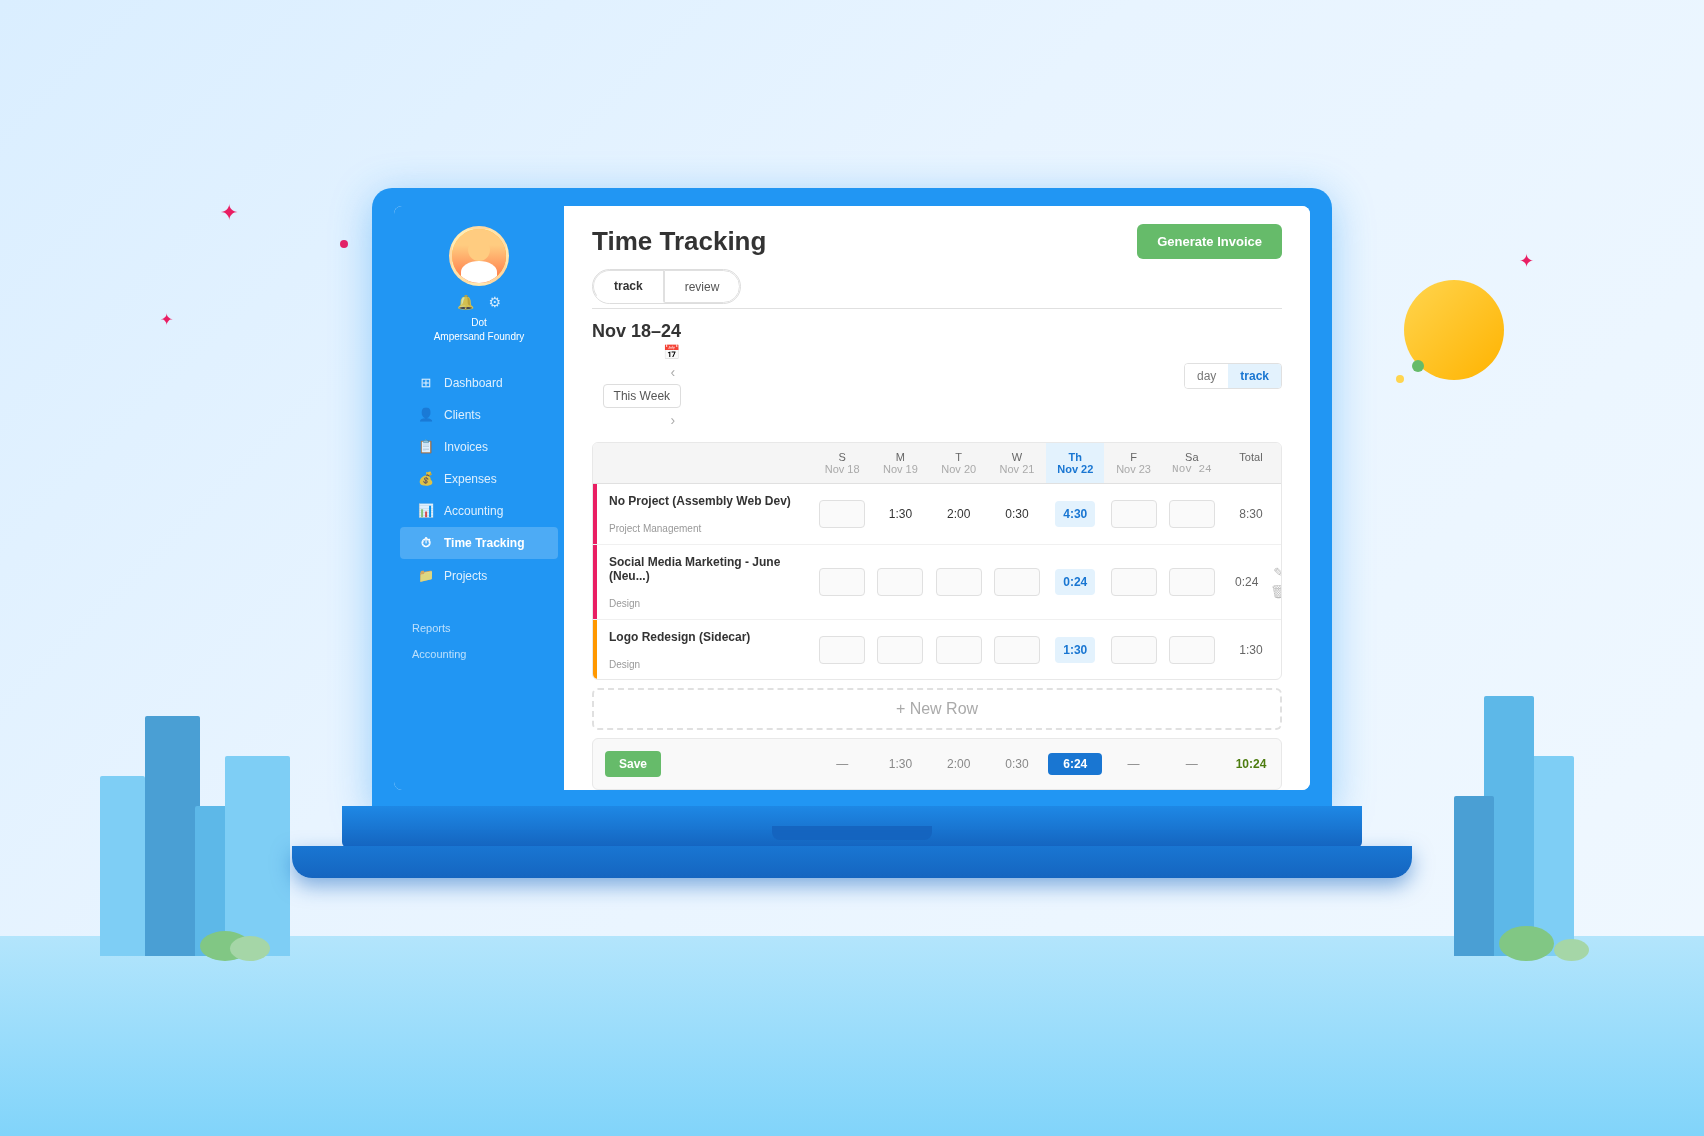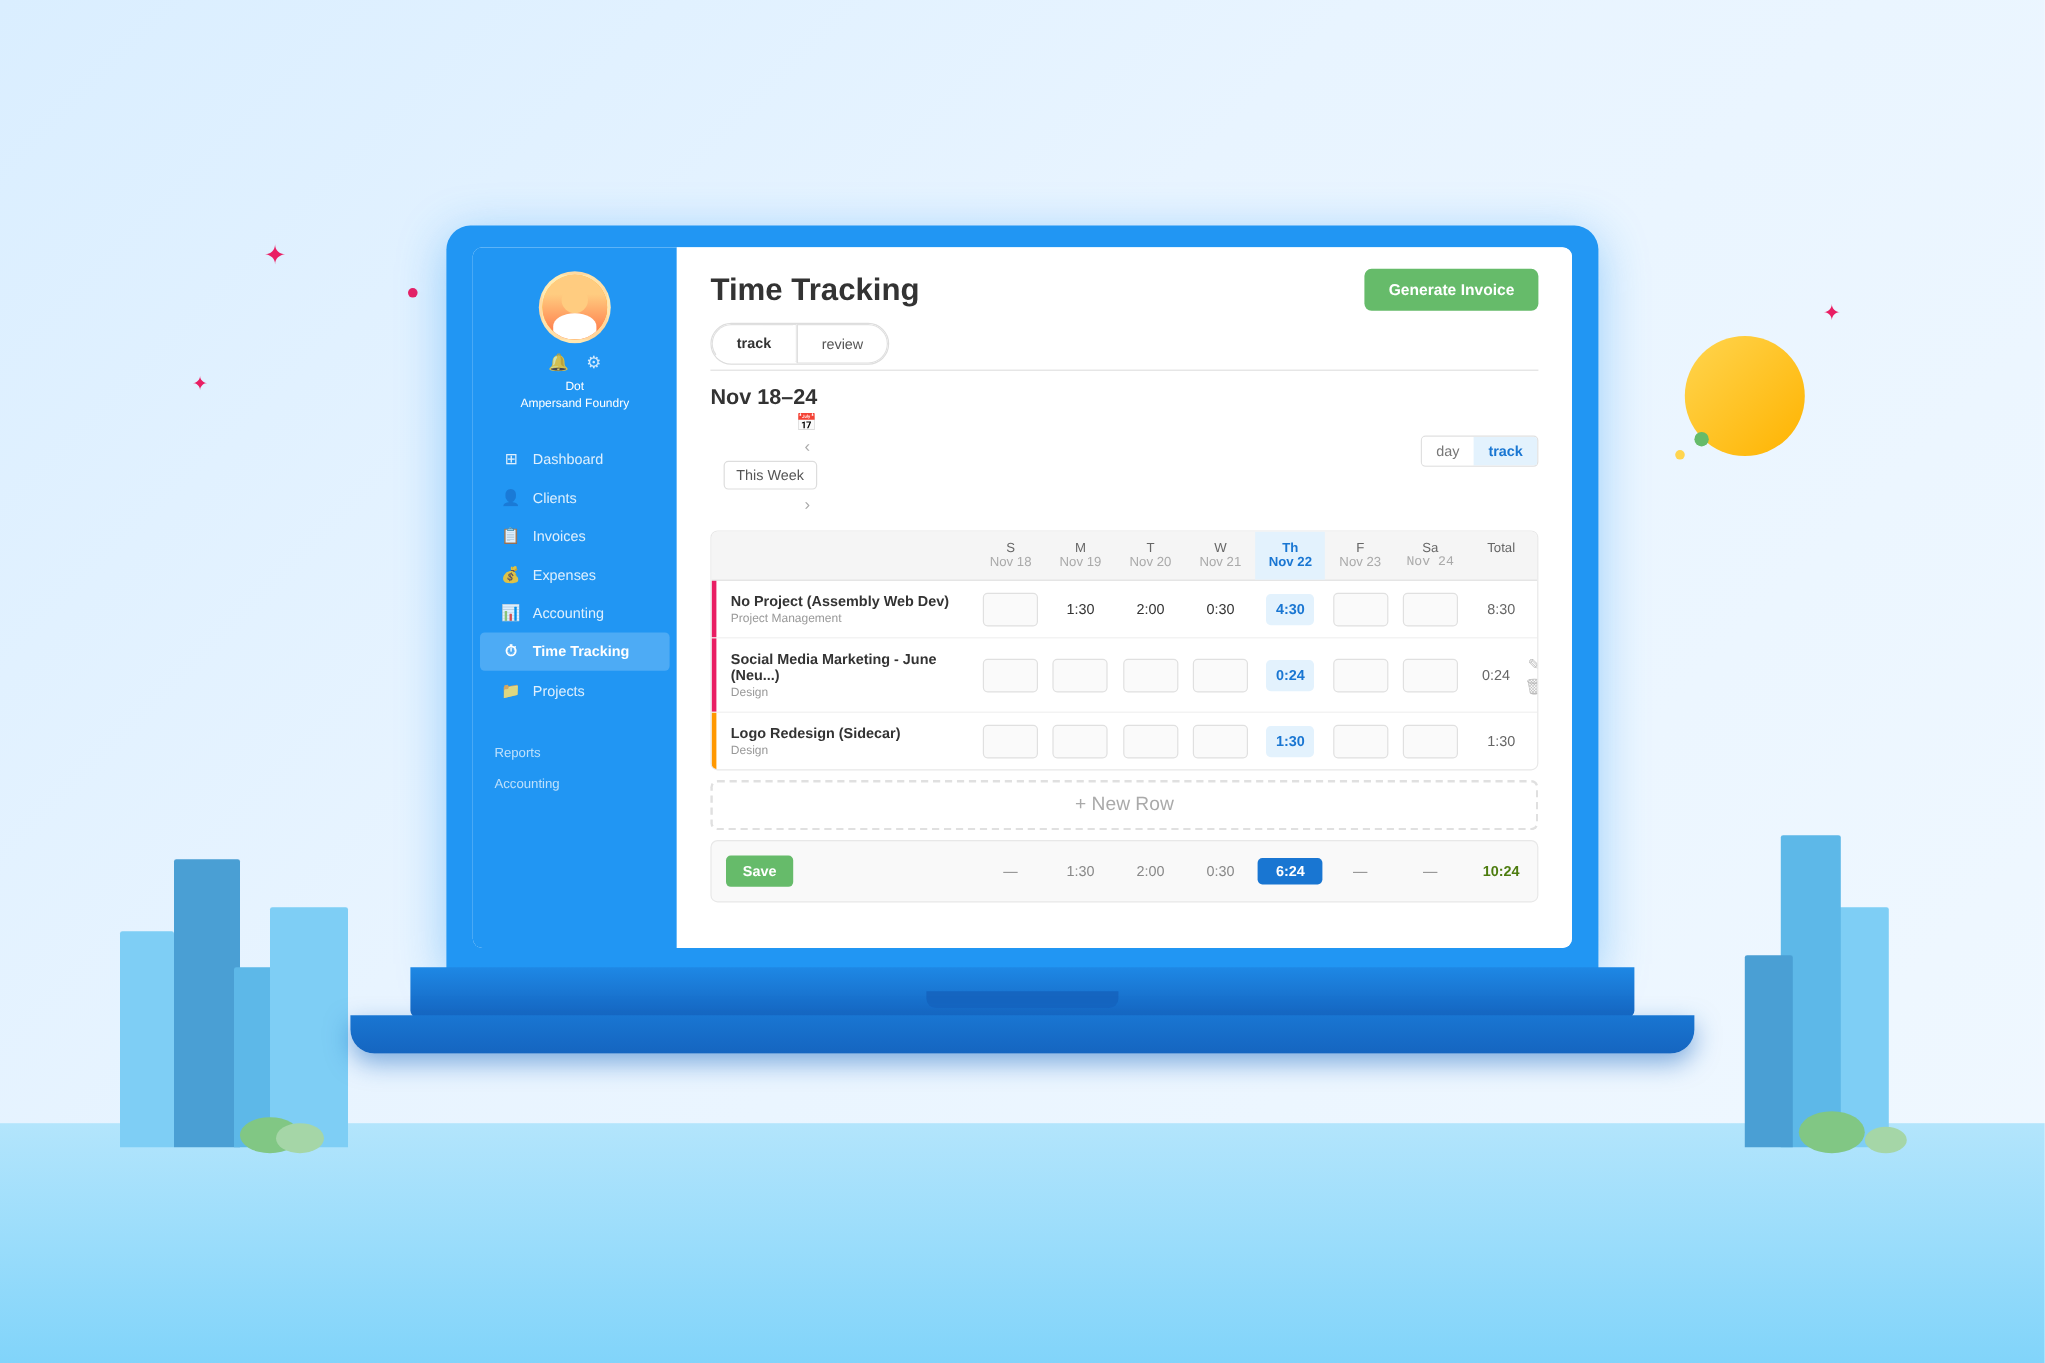--- a/index.html
+++ b/index.html
@@ -379,21 +379,21 @@
 
     .tt-project-name {
       font-size: 12px;
       font-weight: 600;
       color: #333;
     }
 
     .tt-project-sub {
       font-size: 10px;
       color: #999;
-      margin-top: 2px;
+      margin-top: 15px;
     }
 
     .tt-time-cell {
       padding: 6px 4px;
       text-align: center;
     }
 
     .time-input {
       width: 46px;
       height: 28px;

